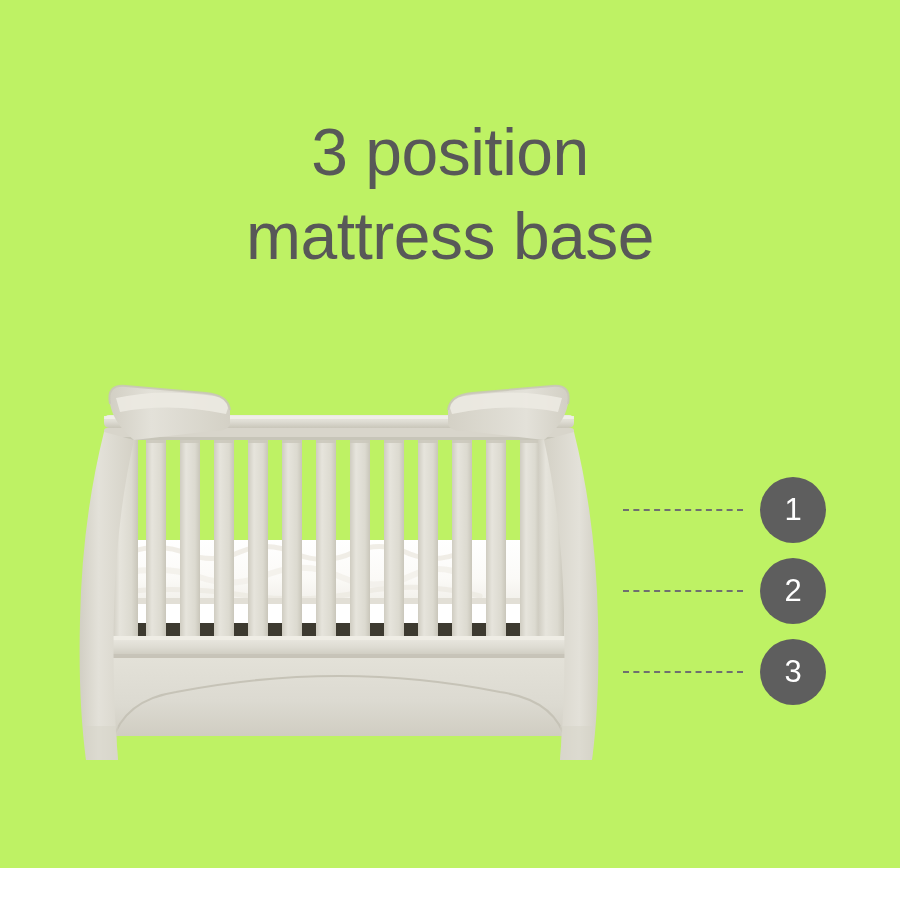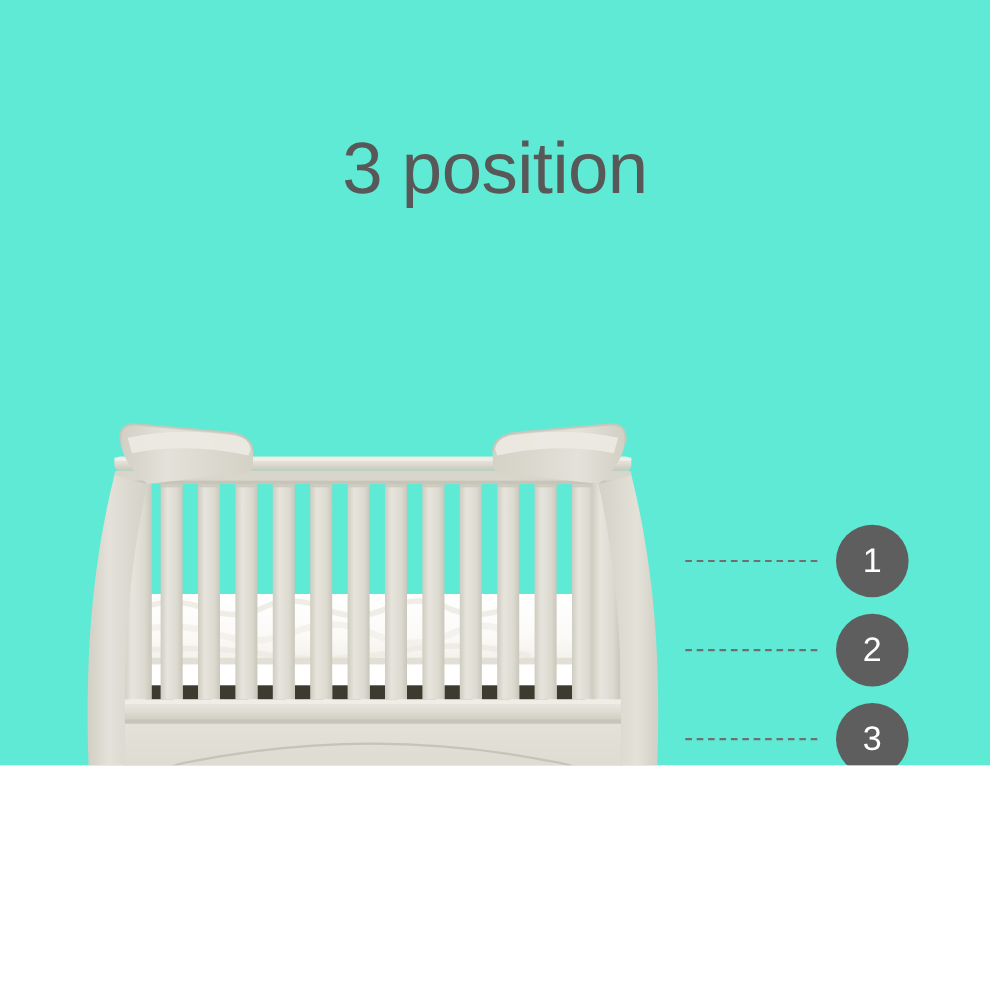--- a/index.html
+++ b/index.html
@@ -7,22 +7,22 @@
     margin: 0;
     padding: 0;
     background: #ffffff;
   }
   body {
     font-family: "Liberation Sans", sans-serif;
   }
   #stage {
     position: relative;
     width: 900px;
-    height: 696px;
-    background: #5eead4;
+    height: 868px;
+    background: #bef264;
     overflow: hidden;
   }
 
   
   .heading {
     position: absolute;
     left: 0;
     top: 110px;
     width: 900px;
     text-align: center;
@@ -79,20 +79,21 @@
     padding-bottom: 2px;
   }
 </style>
 </head>
 <body>
 
 <div id="stage">
 
   <div class="heading">
     <span class="hline">3 position</span>
+    <span class="hline">mattress base</span>
   </div>
 
   <svg id="cot" viewBox="0 0 900 900" aria-hidden="true">
     <defs>
       <linearGradient id="gPanel" x1="0" y1="0" x2="0" y2="1">
         <stop offset="0" stop-color="#e5e3db"></stop>
         <stop offset="0.45" stop-color="#dbd9cf"></stop>
         <stop offset="1" stop-color="#cecbc0"></stop>
       </linearGradient>
       <linearGradient id="gEndL" x1="0" y1="0" x2="1" y2="0">

